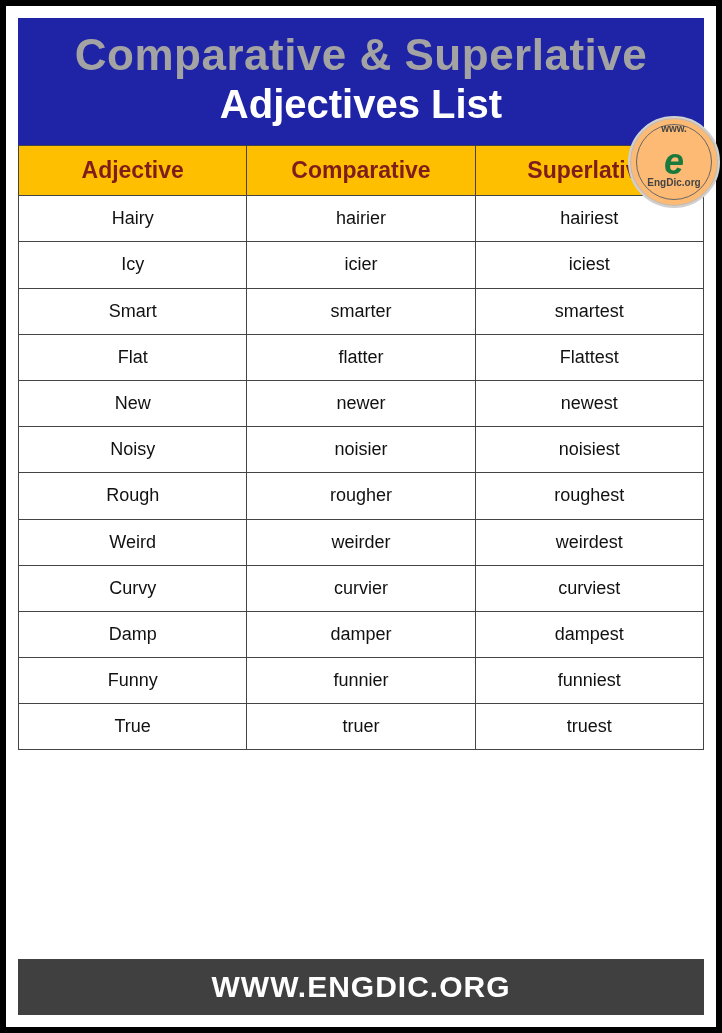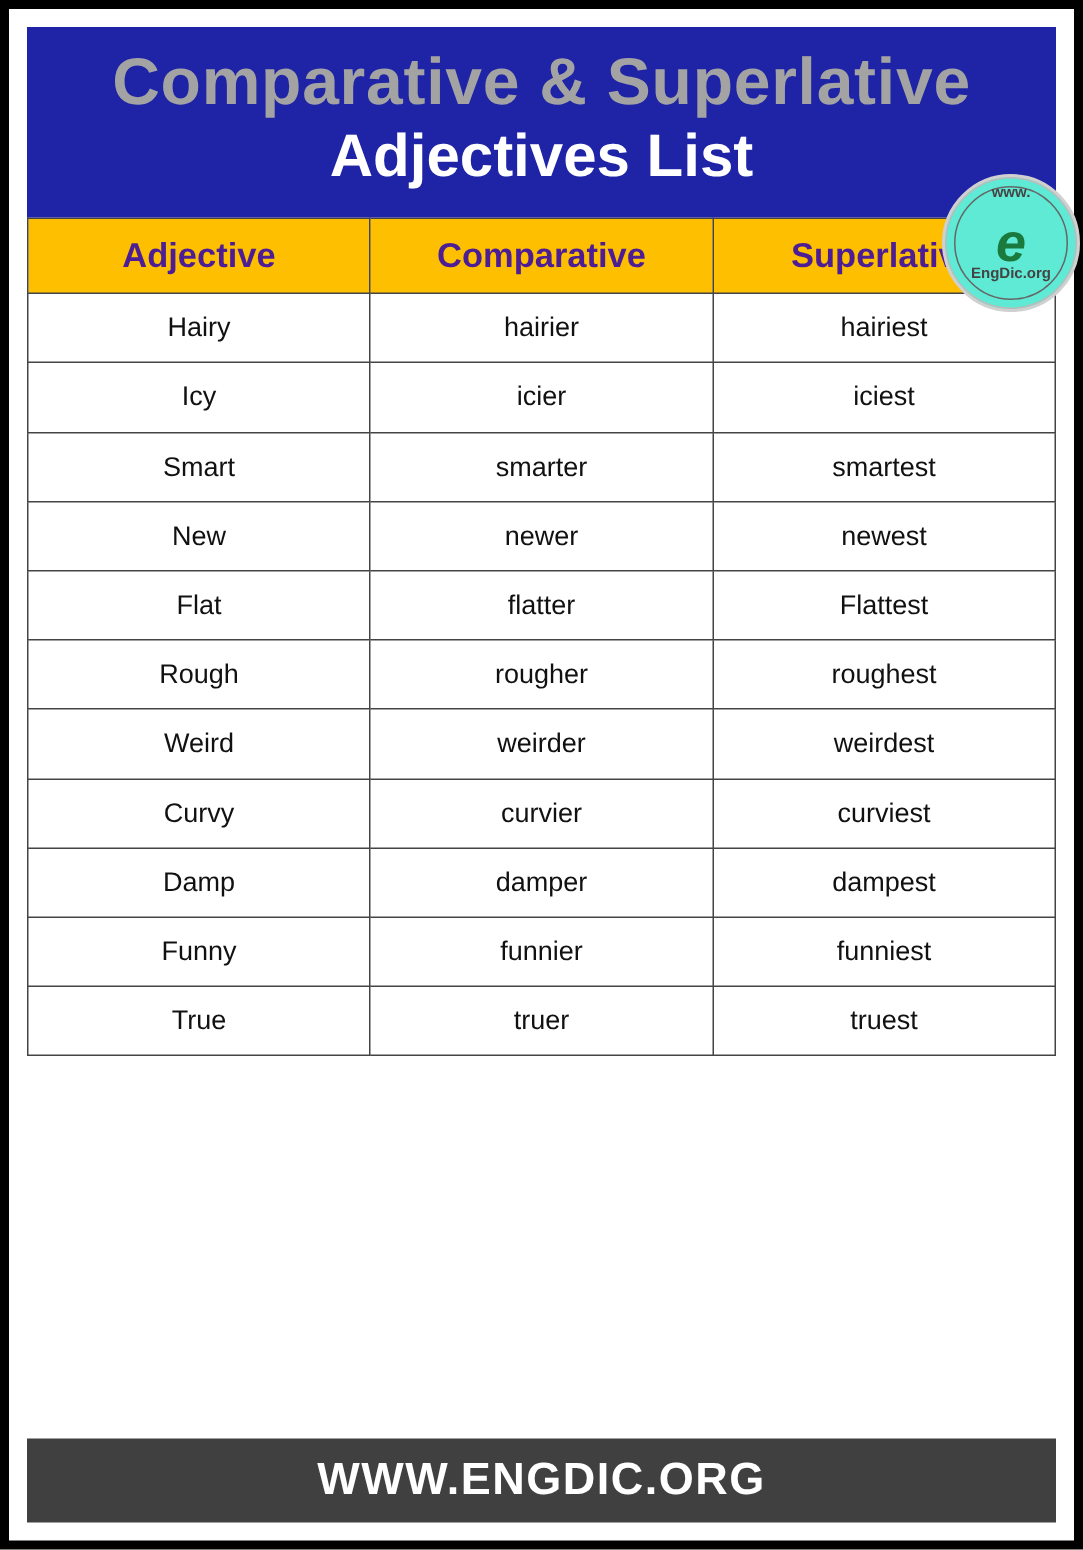--- a/index.html
+++ b/index.html
@@ -38,21 +38,21 @@
     font-size: 40px;
     margin-top: 4px;
   }
   .logo {
     position: absolute;
     right: -4px;
     top: 110px;
     width: 92px;
     height: 92px;
     border-radius: 50%;
-    background: #5eead4;
+    background: #fdba74;
     border: 2px solid #d0d0d0;
     display: flex;
     align-items: center;
     justify-content: center;
     flex-direction: column;
     box-shadow: 0 0 0 1px #bbb inset;
     z-index: 5;
   }
   .logo .cap {
     font-size: 36px;
@@ -74,21 +74,21 @@
     position: absolute; bottom: 18px; font-size: 10px; color:#444; font-weight:600;
   }
   .table-wrap { flex: 1; background: #fff; }
   table {
     width: 100%;
     border-collapse: collapse;
     table-layout: fixed;
   }
   th {
     background: #fdbf00;
-    color: #4c1d95;
+    color: #7f1d1d;
     font-weight: 800;
     font-size: 23px;
     padding: 11px 6px;
     border: 1px solid #444;
     text-align: center;
   }
   td {
     border: 1px solid #444;
     text-align: center;
     font-size: 18px;
@@ -141,28 +141,33 @@
             <td>Icy</td>
             <td>icier</td>
             <td>iciest</td>
           </tr>
           <tr>
             <td>Smart</td>
             <td>smarter</td>
             <td>smartest</td>
           </tr>
           <tr>
+            <td>Flat</td>
+            <td>flatter</td>
+            <td>Flattest</td>
+          </tr>
+          <tr>
             <td>New</td>
             <td>newer</td>
             <td>newest</td>
           </tr>
           <tr>
-            <td>Flat</td>
-            <td>flatter</td>
-            <td>Flattest</td>
+            <td>Noisy</td>
+            <td>noisier</td>
+            <td>noisiest</td>
           </tr>
           <tr>
             <td>Rough</td>
             <td>rougher</td>
             <td>roughest</td>
           </tr>
           <tr>
             <td>Weird</td>
             <td>weirder</td>
             <td>weirdest</td>

